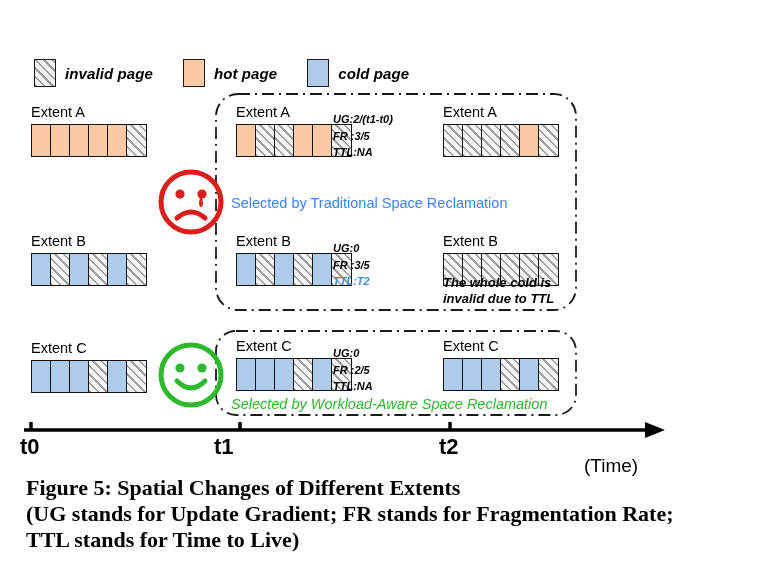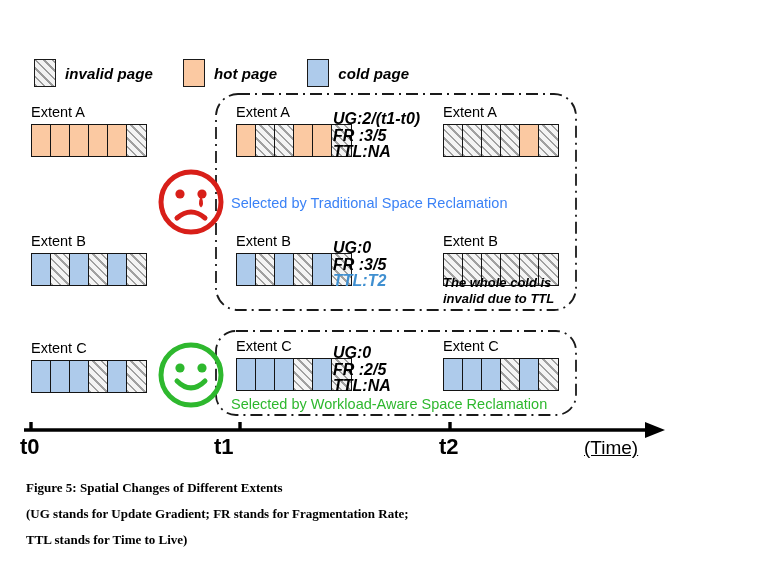--- a/index.html
+++ b/index.html
@@ -24,41 +24,41 @@
   .extent-title{font-size:14.5px;margin-bottom:4px;white-space:nowrap;}
   .pages{display:flex;border:1.7px solid #141414;width:fit-content;box-sizing:content-box;background:#fff;}
   .page{width:19px;height:31px;border-right:1.5px solid #141414;box-sizing:border-box;}
   .page:last-child{border-right:none;}
   .p-hot{background:#fbc9a2;}
   .p-cold{background:#aecbeb;}
   .p-invalid{background:#f4f4f4;
     background-image:repeating-linear-gradient(45deg,#a0a0a0 0 1.5px,rgba(0,0,0,0) 1.5px 6px);}
 
   
-  .metrics{position:absolute;font-style:italic;font-weight:bold;font-size:16px;line-height:16.5px;white-space:nowrap;}
+  .metrics{position:absolute;font-style:italic;font-weight:bold;font-size:11px;line-height:16.5px;white-space:nowrap;}
   .metrics .ttl-blue{color:#3f8fd0;font-style:italic;}
 
   
   .annot{position:absolute;font-size:14.5px;white-space:nowrap;font-weight:500;}
   .annot-red{color:#3b82f6;}
-  .annot-green{color:#2eb82e;}
+  .annot-green{color:#2eb82e;font-style:italic;}
 
   .note{position:absolute;font-style:italic;font-weight:bold;font-size:13px;line-height:16px;white-space:nowrap;}
 
   
   .face{position:absolute;}
 
   
   .axis{position:absolute;left:0;top:0;}
   .tick-label{position:absolute;font-weight:bold;font-size:22px;}
   .time-label{position:absolute;font-size:19px;}
 
   
   .caption{position:absolute;left:26px;top:443px;width:700px;
-    font-family:"Liberation Serif",serif;font-weight:bold;font-size:13px;line-height:26px;color:#000;}
+    font-family:"Liberation Serif",serif;font-weight:bold;font-size:22px;line-height:26px;color:#000;}
   .caption div{white-space:nowrap;}
 
   .watermark{position:absolute;right:14px;bottom:12px;color:#e2e2e2;font-size:15px;letter-spacing:1px;}
 </style>
 </head>
 <body>
 
 <div class="fig">
 
   <div class="legend">
@@ -232,21 +232,21 @@
   <svg class="axis" width="767" height="575">
     <line x1="24" y1="398" x2="645" y2="398" stroke="#000" stroke-width="3.4"></line>
     <polygon points="645,390 665,398 645,406" fill="#000"></polygon>
     <line x1="31" y1="390" x2="31" y2="398" stroke="#000" stroke-width="3.4"></line>
     <line x1="240" y1="390" x2="240" y2="398" stroke="#000" stroke-width="3.4"></line>
     <line x1="450" y1="390" x2="450" y2="398" stroke="#000" stroke-width="3.4"></line>
   </svg>
   <div class="tick-label" style="left:20px;top:402px;">t0</div>
   <div class="tick-label" style="left:214px;top:402px;">t1</div>
   <div class="tick-label" style="left:439px;top:402px;">t2</div>
-  <div class="time-label" style="left:584px;top:405px;text-decoration:underline;">(Time)</div>
+  <div class="time-label" style="left:584px;top:423px;">(Time)</div>
 
   <div class="caption">
     <div>Figure 5: Spatial Changes of Different Extents</div>
     <div>(UG stands for Update Gradient; FR stands for Fragmentation Rate;</div>
     <div>TTL stands for Time to Live)</div>
   </div>
 
 
 </div>
 

